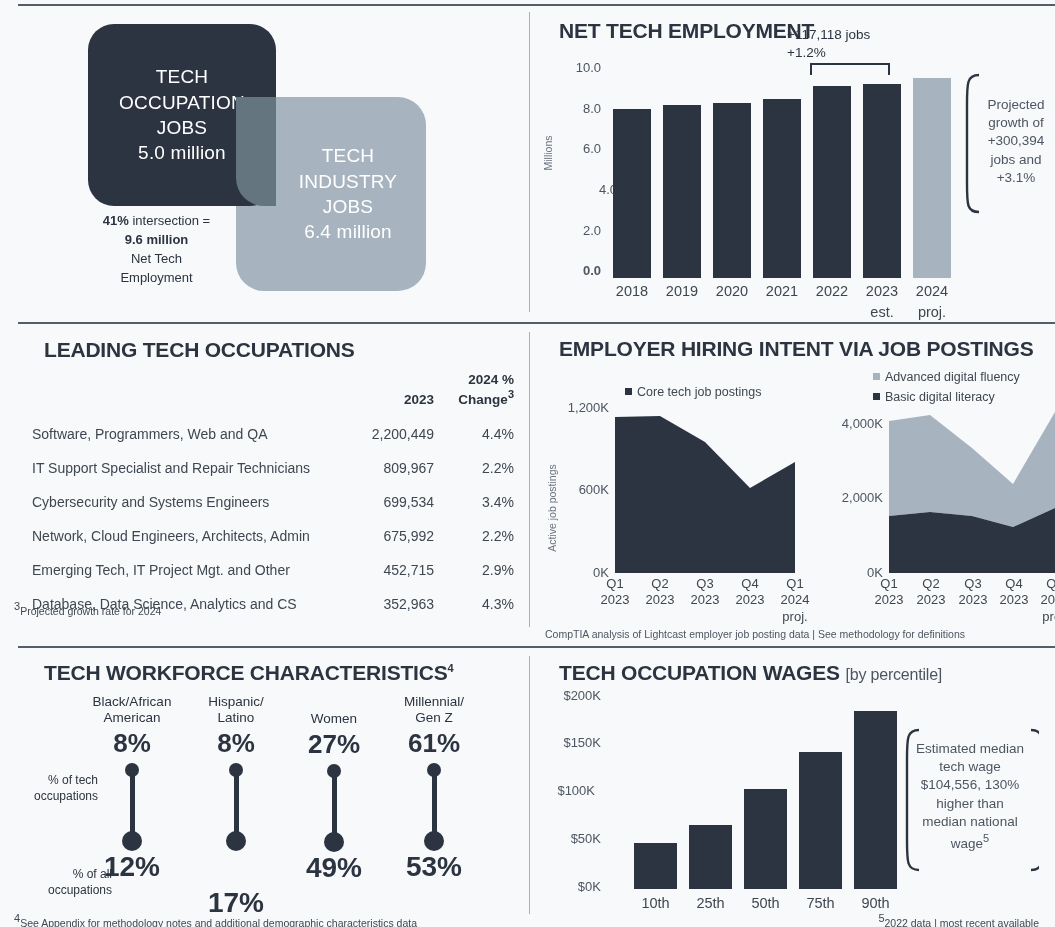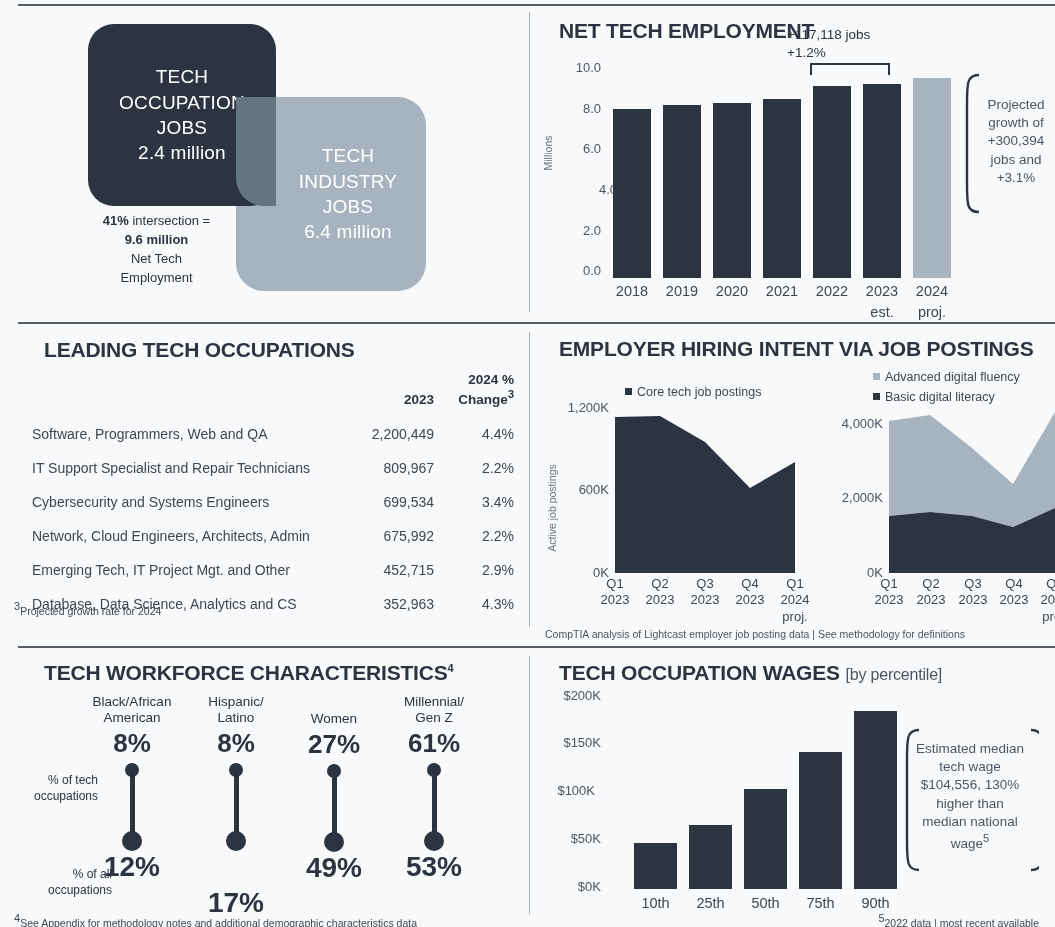--- a/index.html
+++ b/index.html
@@ -121,21 +121,21 @@
   <div class="vrule" style="left:529px; top:332px; height:295px;"></div>
   <div class="vrule" style="left:529px; top:656px; height:258px;"></div>
 
   <div class="panel" style="left:0; top:8px; width:529px; height:312px;">
 
     <div class="venn-dark" style="left:88px; top:16px; width:188px; height:182px;">
       <div>
         <div>TECH</div>
         <div>OCCUPATION</div>
         <div>JOBS</div>
-        <div>2.4 million</div>
+        <div>5.0 million</div>
       </div>
     </div>
 
     <div class="venn-light" style="left:236px; top:89px; width:190px; height:194px;">
       <div style="padding-left:34px;">
         <div>TECH</div>
         <div>INDUSTRY</div>
         <div>JOBS</div>
         <div>6.4 million</div>
       </div>
@@ -164,21 +164,21 @@
 
     <svg style="position:absolute; left:280px; top:52px;" width="82" height="16">
       <path d="M2,15 L2,4 L80,4 L80,15" fill="none" stroke="#2b3440" stroke-width="2"></path>
     </svg>
 
     <div class="axis-label" style="left:20px; top:52px; width:52px;">10.0</div>
     <div class="axis-label" style="left:20px; top:93px; width:52px;">8.0</div>
     <div class="axis-label" style="left:20px; top:133px; width:52px;">6.0</div>
     <div class="axis-label" style="left:36px; top:174px; width:52px;">4.0</div>
     <div class="axis-label" style="left:20px; top:215px; width:52px;">2.0</div>
-    <div class="axis-label" style="left:20px; top:255px; width:52px;">0.0</div>
+    <div class="axis-label" style="left:20px; top:255px; width:52px;font-weight:bold;">0.0</div>
 
     <div class="axis-title-v" style="left:-11px; top:139px; width:60px; text-align:center;">Millions</div>
 
     <div class="bar" style="left:84px;  top:101px; width:38px; height:169px;"></div>
     <div class="bar" style="left:134px; top:97px;  width:38px; height:173px;"></div>
     <div class="bar" style="left:184px; top:95px;  width:38px; height:175px;"></div>
     <div class="bar" style="left:234px; top:91px;  width:38px; height:179px;"></div>
     <div class="bar" style="left:284px; top:78px;  width:38px; height:192px;"></div>
     <div class="bar" style="left:334px; top:76px;  width:38px; height:194px;"></div>
     <div class="bar proj" style="left:384px; top:70px; width:38px; height:200px;"></div>

